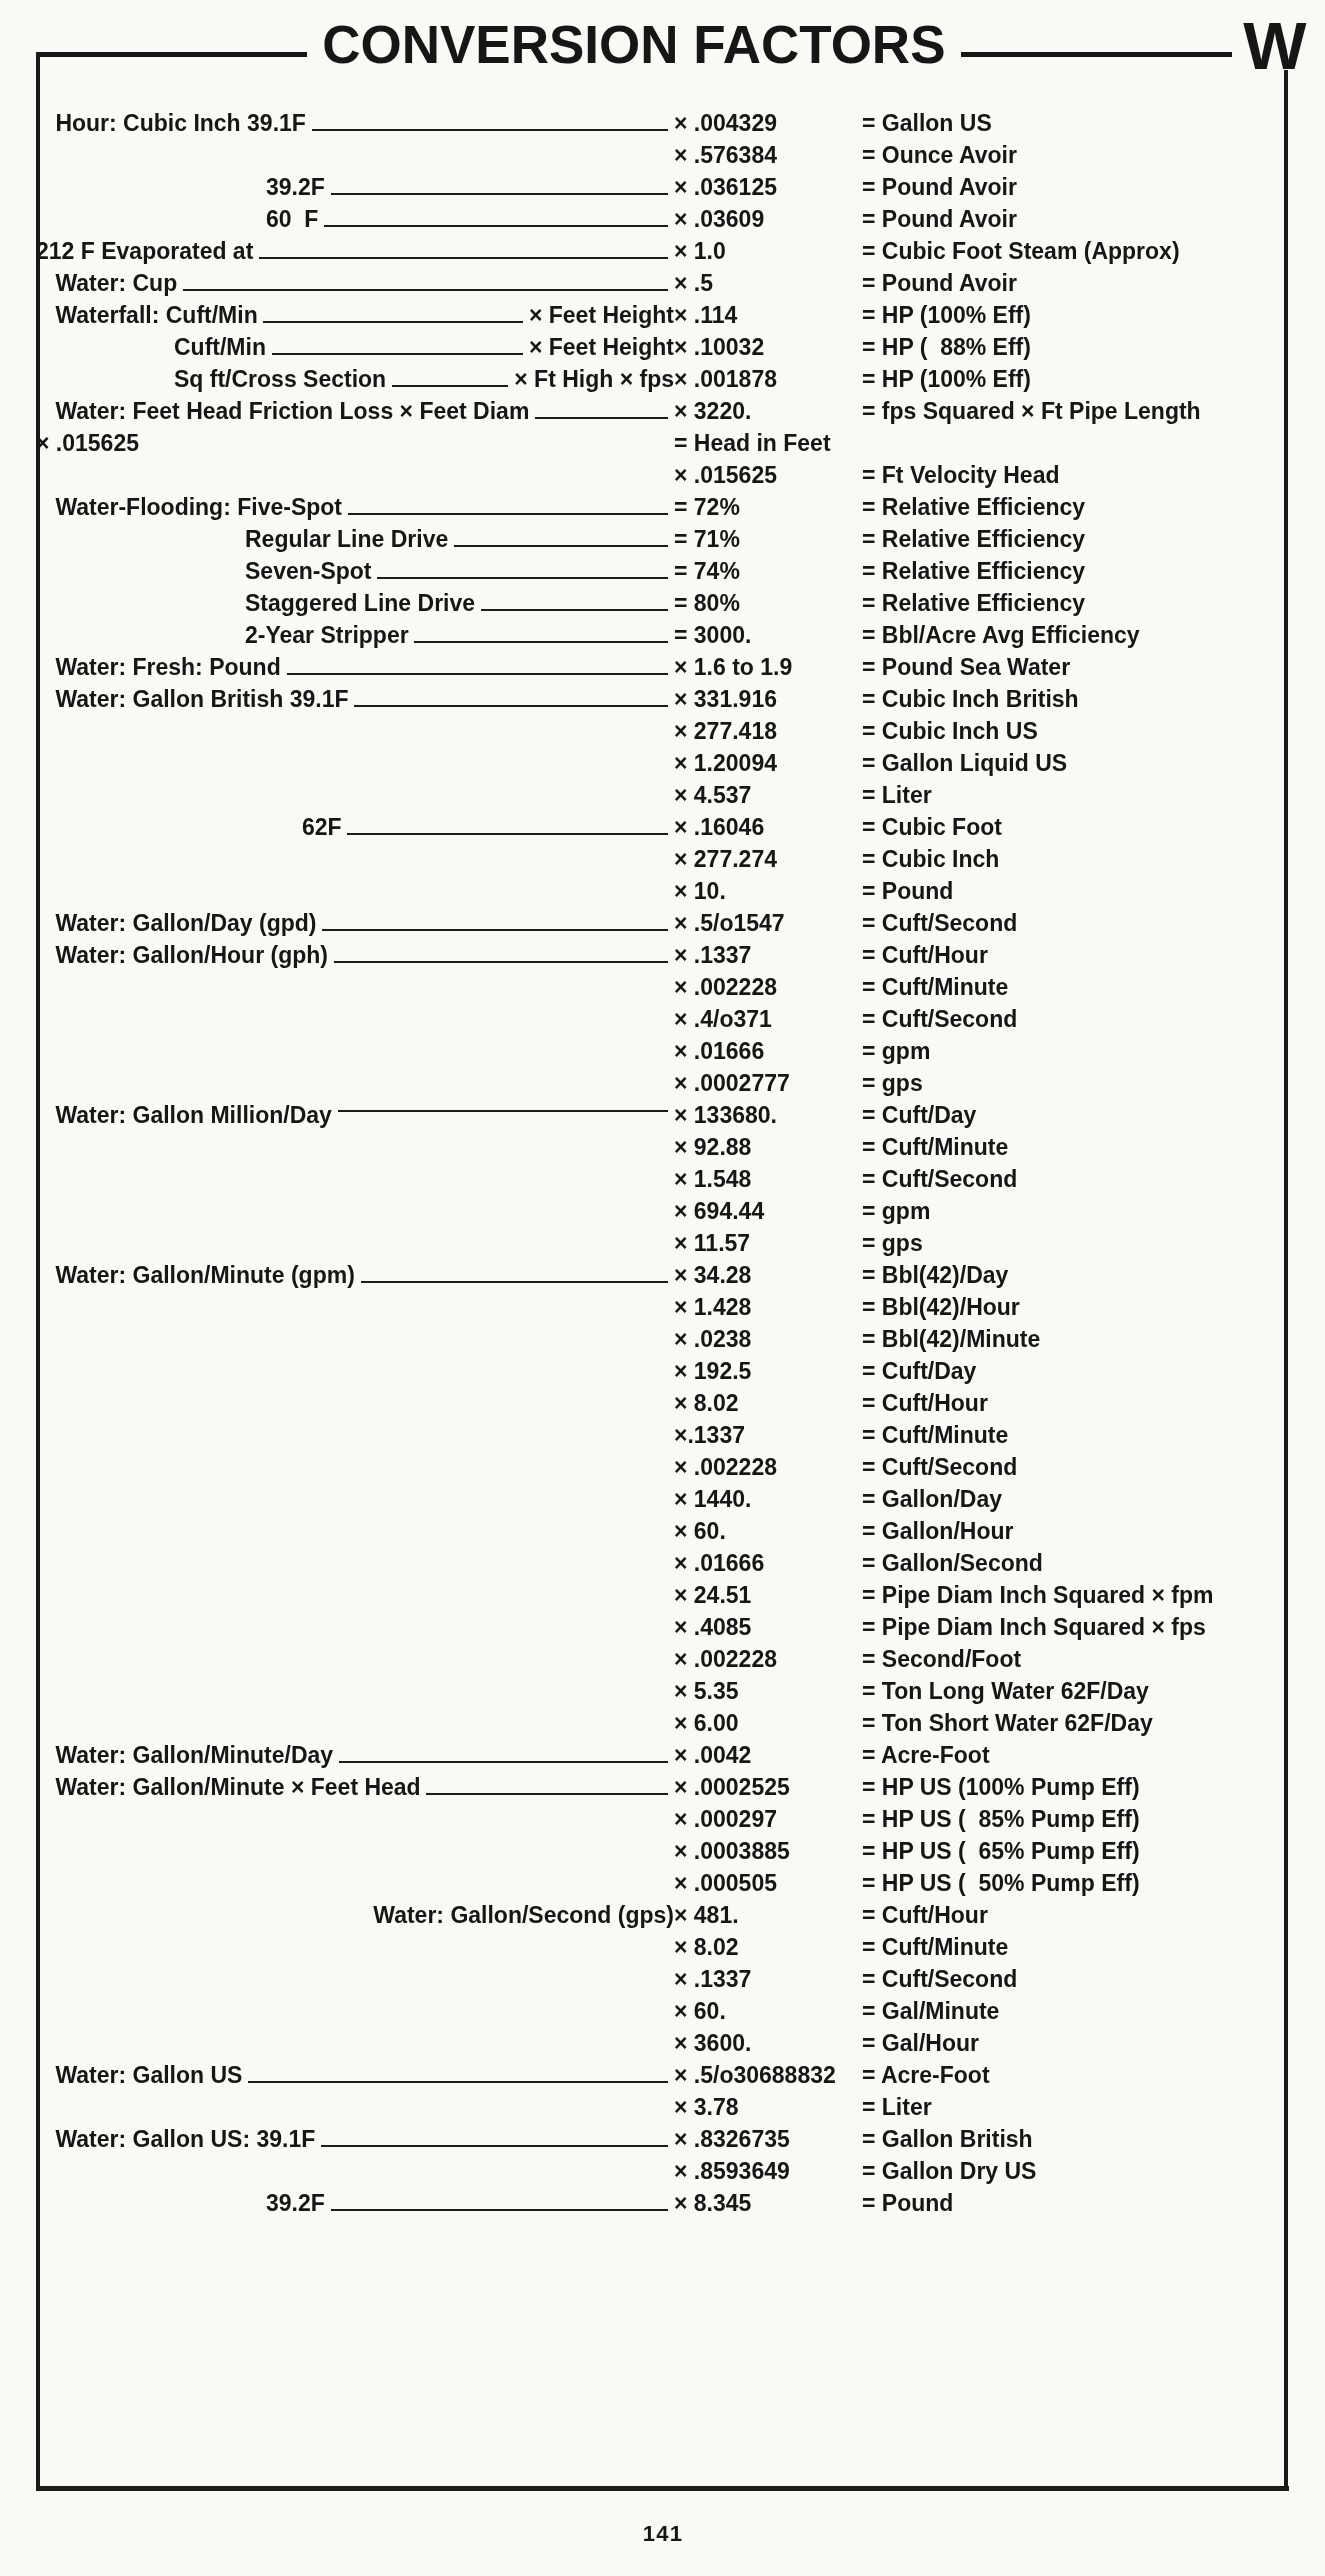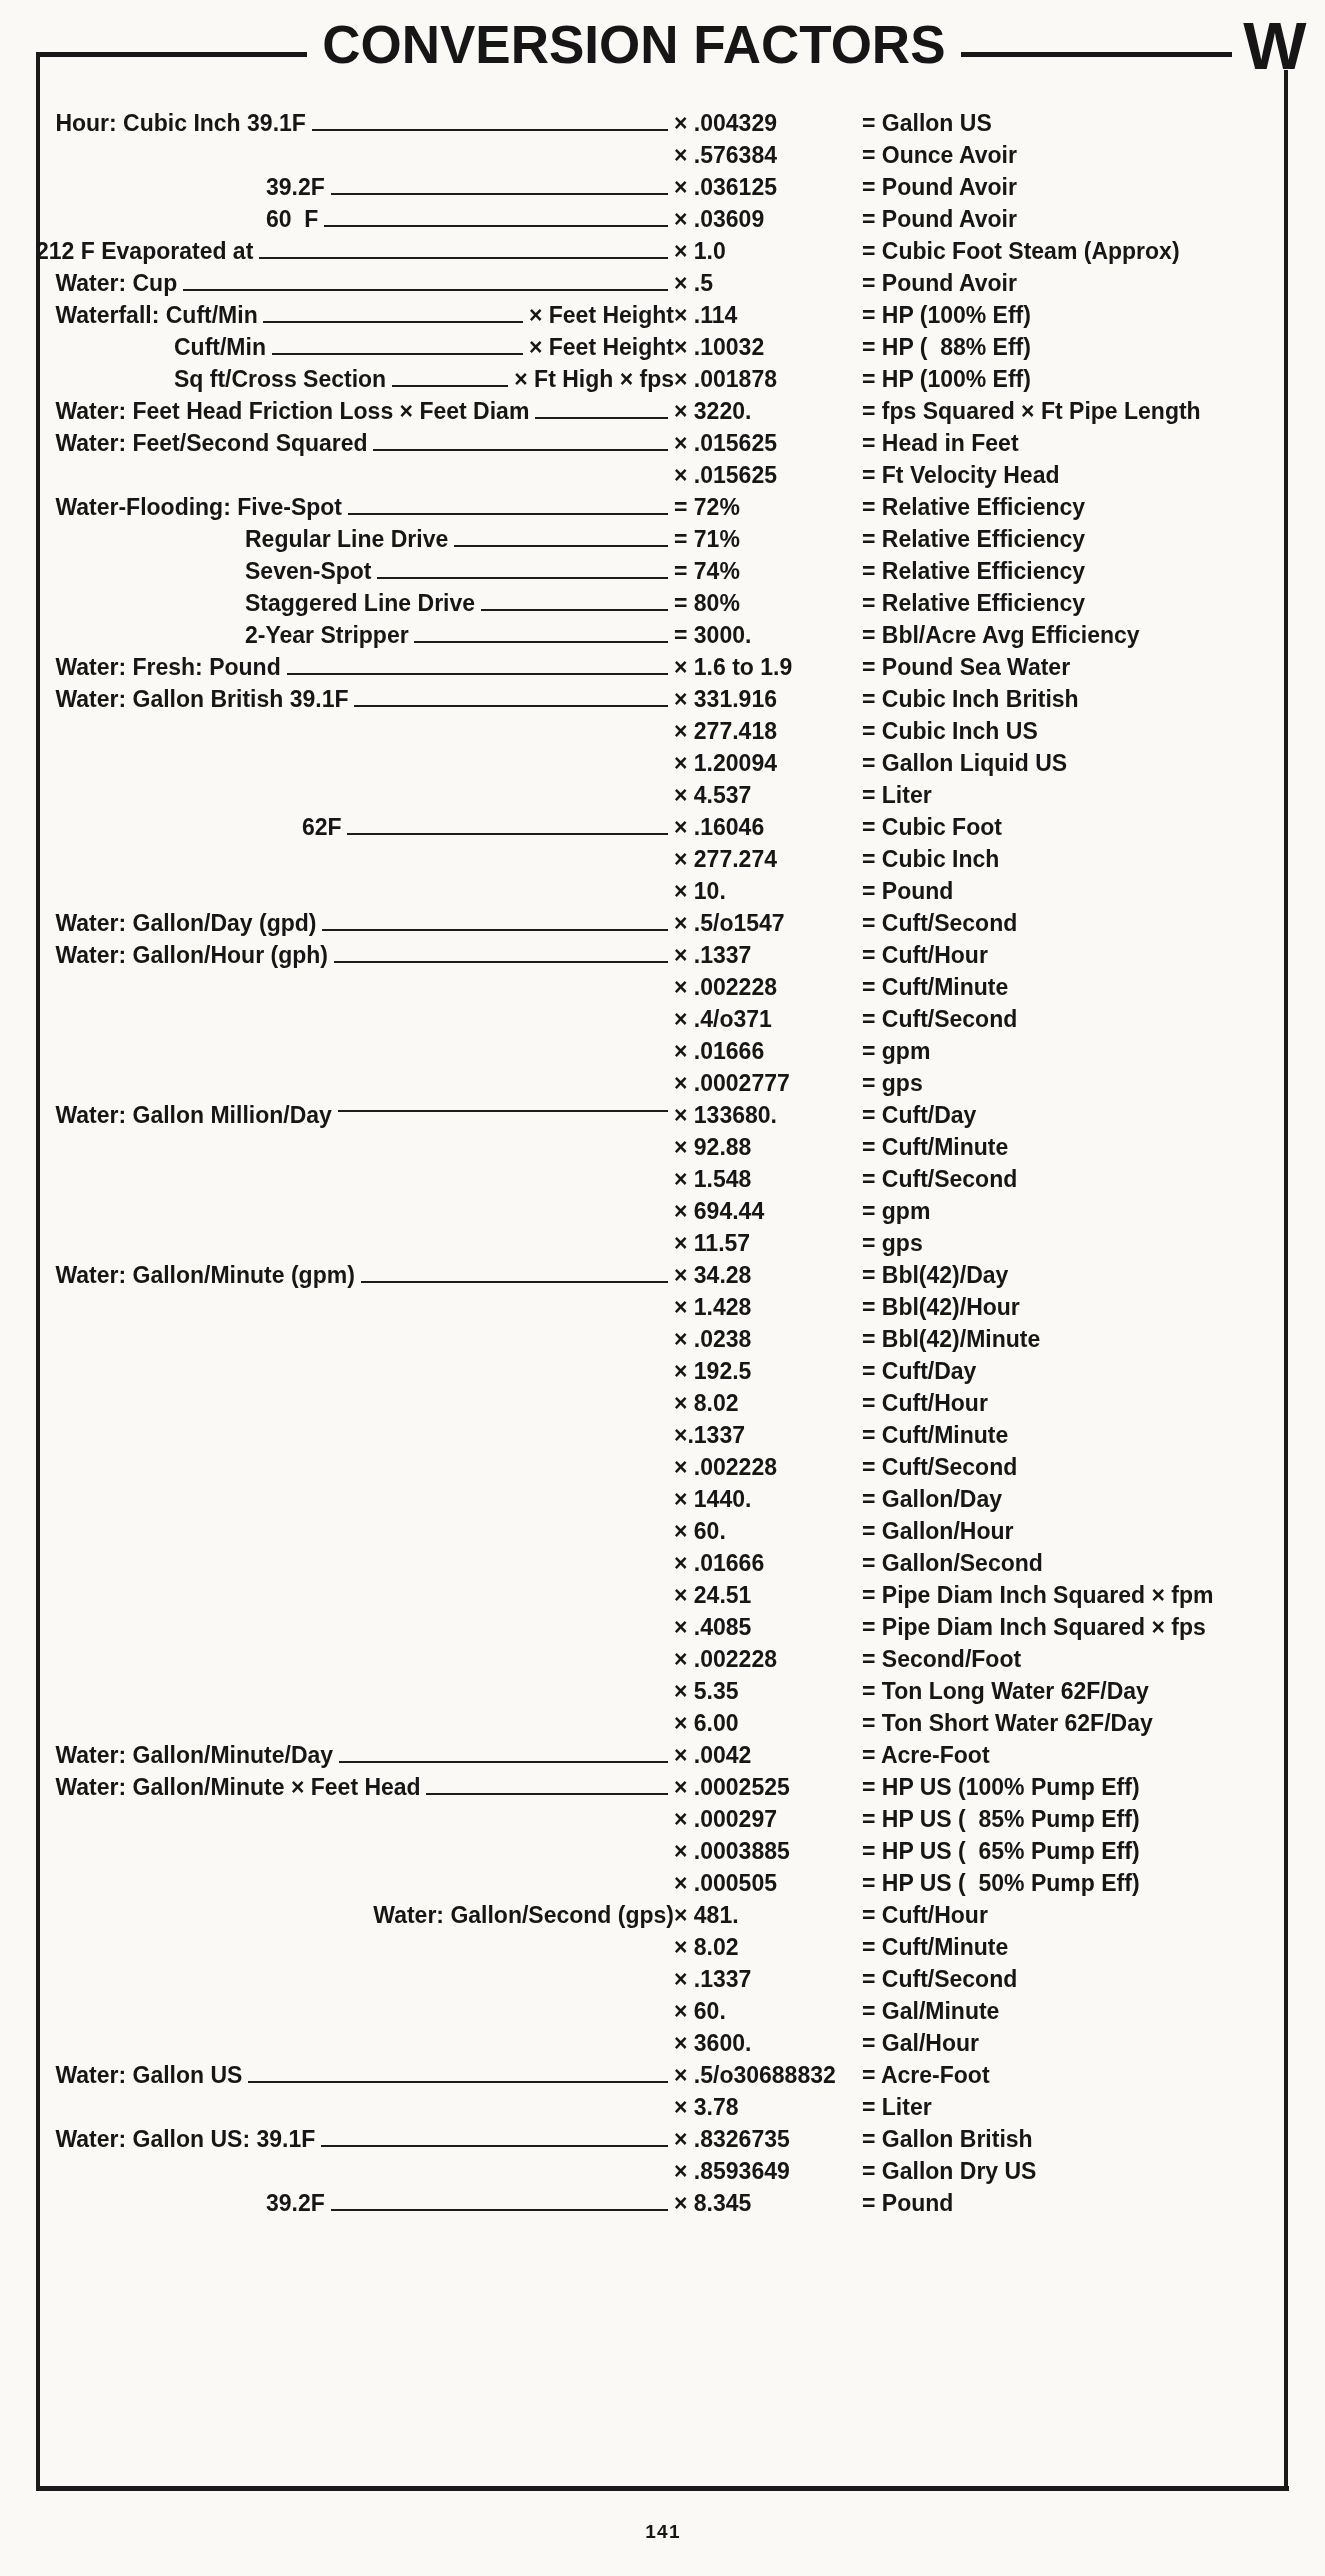--- a/index.html
+++ b/index.html
@@ -21,21 +21,21 @@
   
   .rows{position:absolute;left:36px;top:107px;width:1253px;}
   .row{display:grid;grid-template-columns:638px 188px 1fr;height:32px;}
   .label-cell{display:flex;align-items:flex-end;overflow:hidden;}
   .t,.factor,.result{font-size:23px;line-height:32px;font-weight:700;white-space:pre;}
   .fill{flex:1 1 auto;min-width:18px;height:0;border-bottom:2.6px solid #1c1c1c;margin:0 5.8px 8.4px 5.8px;}
   .after{flex:0 0 auto;}
   .factor,.result{overflow:visible;}
   
   .footer{position:absolute;left:0;right:0;top:2521px;text-align:center;}
-  .pagenum{font-size:19px;font-weight:700;letter-spacing:1.3px;}
+  .pagenum{font-size:22px;font-weight:700;letter-spacing:1.3px;}
 </style>
 </head>
 <body>
 
 <div class="page">
 
   <div class="header">
     <div class="hline"></div>
     <div class="title">CONVERSION FACTORS</div>
     <div class="hline"></div>
@@ -121,24 +121,20 @@
       </div>
       <div class="row">
         <div class="label-cell" style="padding-left: 19.4px;">
           <span class="t">Water: Feet Head Friction Loss × Feet Diam</span>
           <span class="fill"></span>
         </div>
         <div class="factor">× 3220.</div>
         <div class="result">= fps Squared × Ft Pipe Length</div>
       </div>
       <div class="row">
-        <div class="label-cell" style="padding-left: 19.4px;">
-          <span class="t">Water: Feet/Second Squared</span>
-          <span class="fill"></span>
-        </div>
         <div class="factor">× .015625</div>
         <div class="result">= Head in Feet</div>
       </div>
       <div class="row">
         <div class="label-cell" style="padding-left: 19.4px;"></div>
         <div class="factor">× .015625</div>
         <div class="result">= Ft Velocity Head</div>
       </div>
       <div class="row">
         <div class="label-cell" style="padding-left: 19.4px;">

